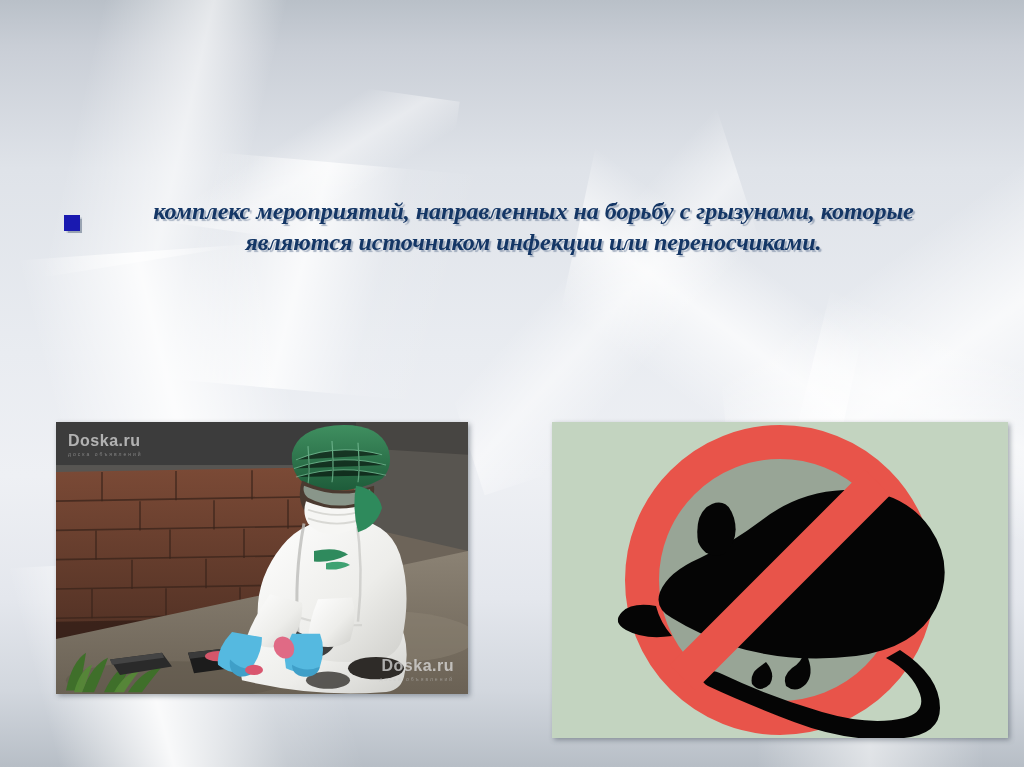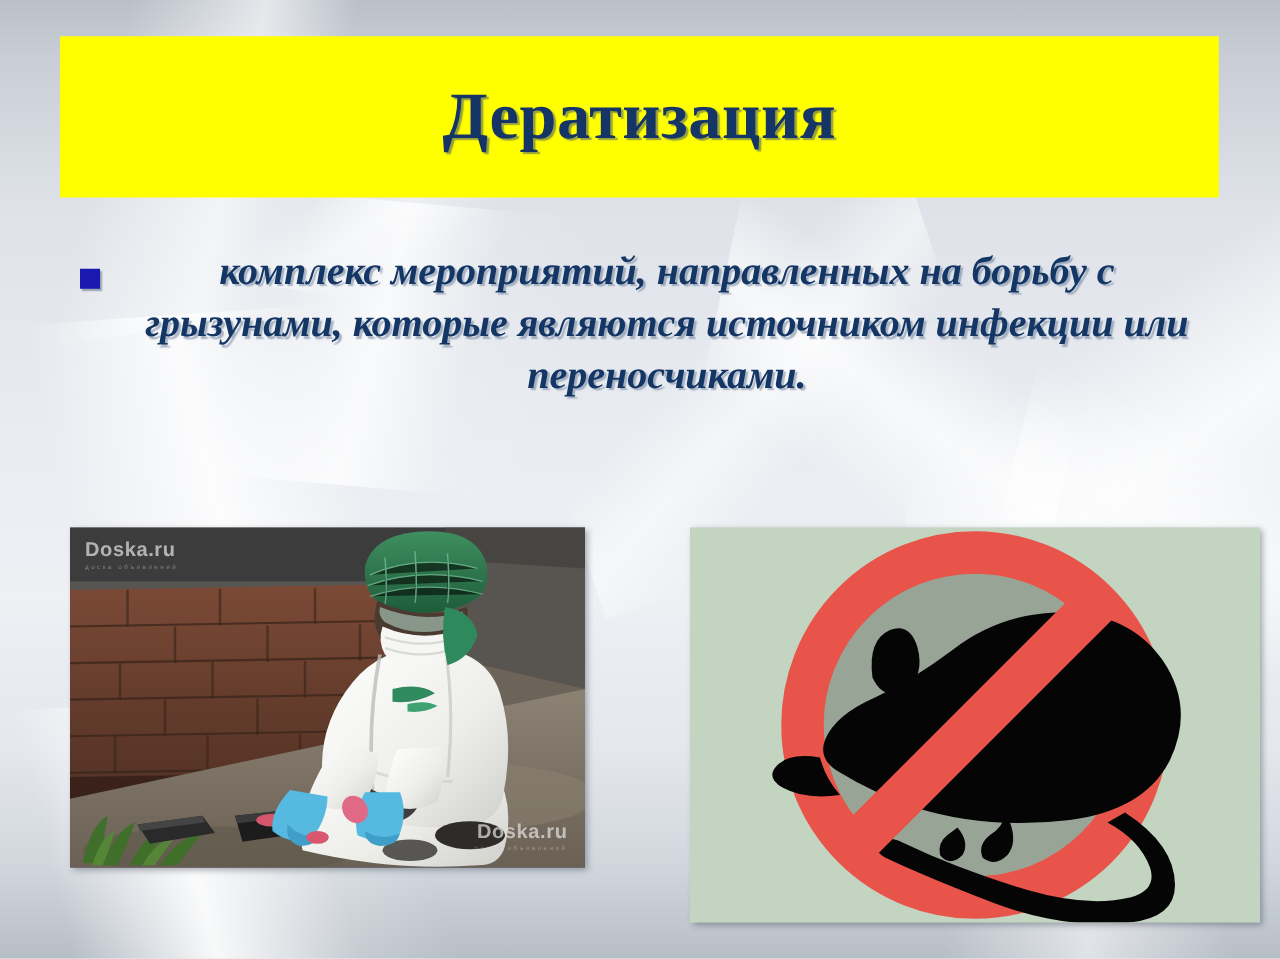--- a/index.html
+++ b/index.html
@@ -142,21 +142,21 @@
     background: #1919b0;
     box-shadow: 1.5px 1.5px 1px rgba(90,105,130,0.55);
   }
   #body-text {
     display: block;
     padding-left: 42px;
     text-align: center;
     font-family: "Liberation Serif", "DejaVu Serif", serif;
     font-weight: bold;
     font-style: italic;
-    font-size: 32px;
+    font-size: 24px;
     line-height: 1.30;
     color: #143665;
     text-shadow: 2px 2px 1px rgba(95,115,145,0.5);
   }
 
   
   .photo-frame {
     position: absolute;
     overflow: hidden;
     box-shadow: 2px 2px 5px rgba(60,70,85,0.45);
@@ -206,23 +206,20 @@
   <div class="shard sh2"></div>
   <div class="shard sh3"></div>
   <div class="shard sh4"></div>
   <div class="shard sh5"></div>
   <div class="shard sh6"></div>
   <div class="shard sh7"></div>
   <div class="shard sh8"></div>
   <div class="shard sh9"></div>
   <div class="shard sh10"></div>
 
-  <div id="title-banner">
-    <span id="title-text">Дератизация</span>
-  </div>
 
   <div id="body-block">
     <div class="bullet-row">
       <span id="bullet-marker"></span>
       <span id="body-text">комплекс мероприятий, направленных на борьбу с грызунами, которые являются источником инфекции или переносчиками.</span>
     </div>
   </div>
 
   <div id="photo-left" class="photo-frame">
     <svg class="photo-svg" viewBox="0 0 412 316" preserveAspectRatio="none">

